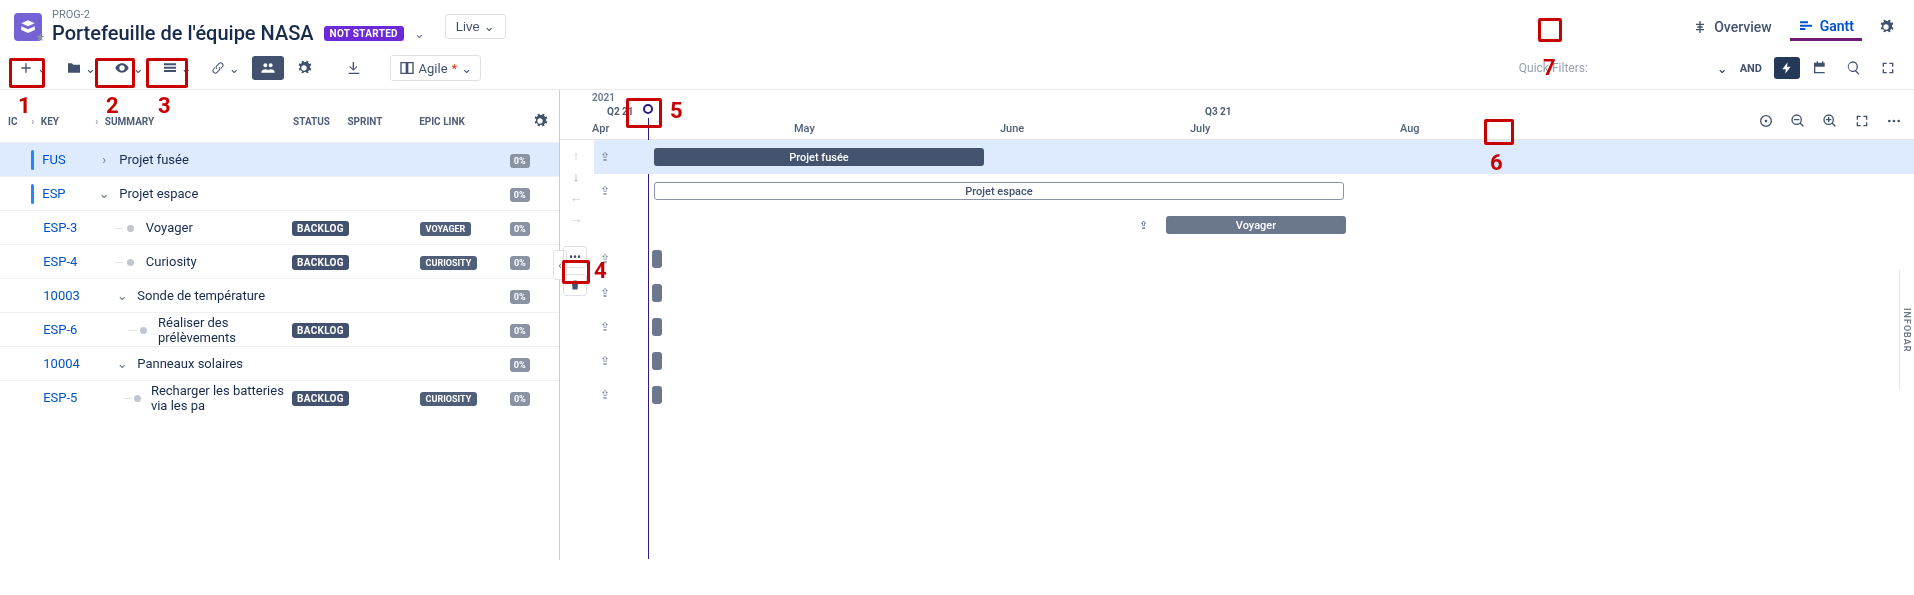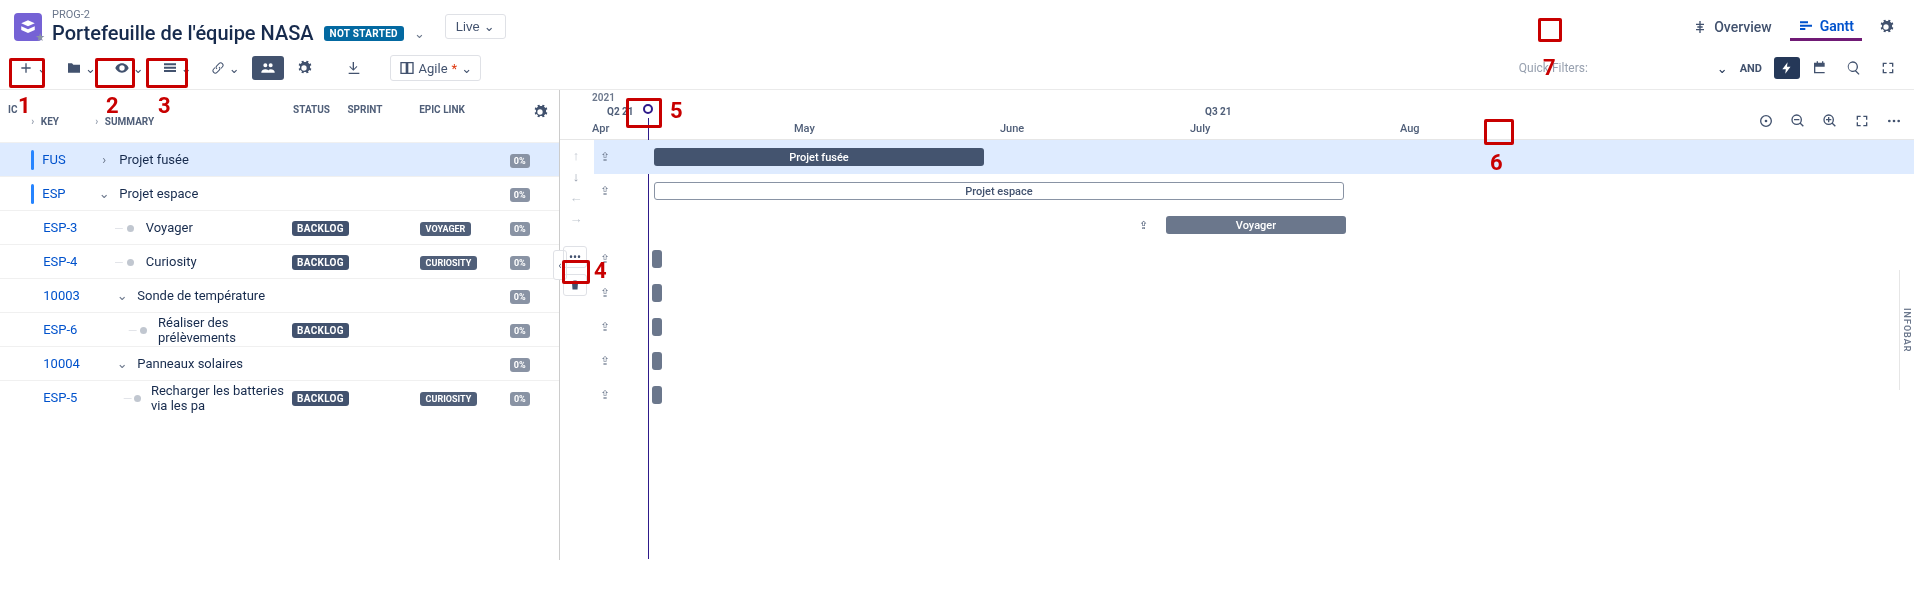--- a/index.html
+++ b/index.html
@@ -6,21 +6,21 @@
   body { font-family: -apple-system, BlinkMacSystemFont, "Segoe UI", Roboto, sans-serif; font-size: 13px; color: #172B4D; background: #fff; width: 1914px; position: relative; }
   
   
   .header1 { display: flex; align-items: center; padding: 8px 14px 6px 14px; gap: 10px; }
   .logo { width: 28px; height: 28px; background: #7562d5; border-radius: 4px; display:flex; align-items:center; justify-content:center; position: relative;}
   .logo svg { fill:#fff;}
   .logo-star { position:absolute; bottom:-3px; right:-3px; color:#8993A4; font-size:11px;}
   .prog-tag { font-size: 11px; color: #6B778C; }
   .title-line { display:flex; align-items:center; gap:10px;}
   .title-text { font-size: 20px; font-weight: 500; color:#172B4D;}
-  .status-pill { background:#0369a1; color:#fff; font-size:10px; font-weight:700; padding:2px 6px; border-radius:3px; letter-spacing:.3px;}
+  .status-pill { background:#6d28d9; color:#fff; font-size:10px; font-weight:700; padding:2px 6px; border-radius:3px; letter-spacing:.3px;}
   .chev { color:#6B778C;}
   .live-btn { border:1px solid #dfe1e6; border-radius:3px; background:#fff; padding:4px 10px; font-size:13px; color:#42526E; display:flex; align-items:center; gap:4px; margin-left:10px;}
   .spacer { flex:1;}
   .ov-btn { display:flex; align-items:center; gap:6px; font-weight:500; color:#42526E; padding:6px 8px; font-size:14px;justify-content:center;}
   .gantt-btn { display:flex; align-items:center; gap:6px; color:#0052cc; font-weight:600; border-bottom:3px solid #701a75; padding:6px 8px 4px; font-size:14px;}
   .gear-btn { padding:4px 6px; color:#42526E;}
   
   
   .toolbar { display:flex; align-items:center; padding: 4px 12px 8px 12px; gap:6px; border-bottom:1px solid #eaeaea; }
   .tb-group { display:flex; align-items:center; padding:4px 6px; gap:3px; color:#42526E; border-radius:3px; }
@@ -32,21 +32,21 @@
   .qf-text { color:#97a0af; font-size:12px; min-width:200px; text-align:left; padding-left:8px;}
   .and-btn { font-size:11px; font-weight:700; color:#42526E; padding:4px 6px;}
   .bolt-btn { background:#253858; color:#fff; padding:4px 6px; border-radius:3px; display:flex; align-items:center; font-weight:700;}
   .tb-icon { padding:4px 6px; color:#42526E; display:flex; align-items:center;}
   
   
   .main { display:flex; height:470px;}
   
   
   .ltable { width:560px; border-right:1px solid #ccc; position:relative;}
-  .theadrow { display:flex; height:52px; padding:14px 8px 4px 8px; font-size:10px; font-weight:700; color:#505f79; }
+  .theadrow { display:flex; align-items:center; height:52px; padding:14px 8px 4px 8px; font-size:10px; font-weight:700; color:#505f79; }
   .col-icon { width:24px;}
   .col-key { width:66px; display:flex; align-items:center; gap:2px;}
   .col-summary { width:204px; display:flex; align-items:center; gap:2px;}
   .col-status { width:56px;}
   .col-sprint { width:74px;}
   .col-epic { width:82px;}
   .col-pct { width:32px; text-align:right;}
   .col-gear { width:22px; text-align:center; color:#42526E;}
   
   .trow { display:flex; align-items:center; height:34px; padding:0 8px; font-size:13px; border-top:1px solid #f0f0f0;}

